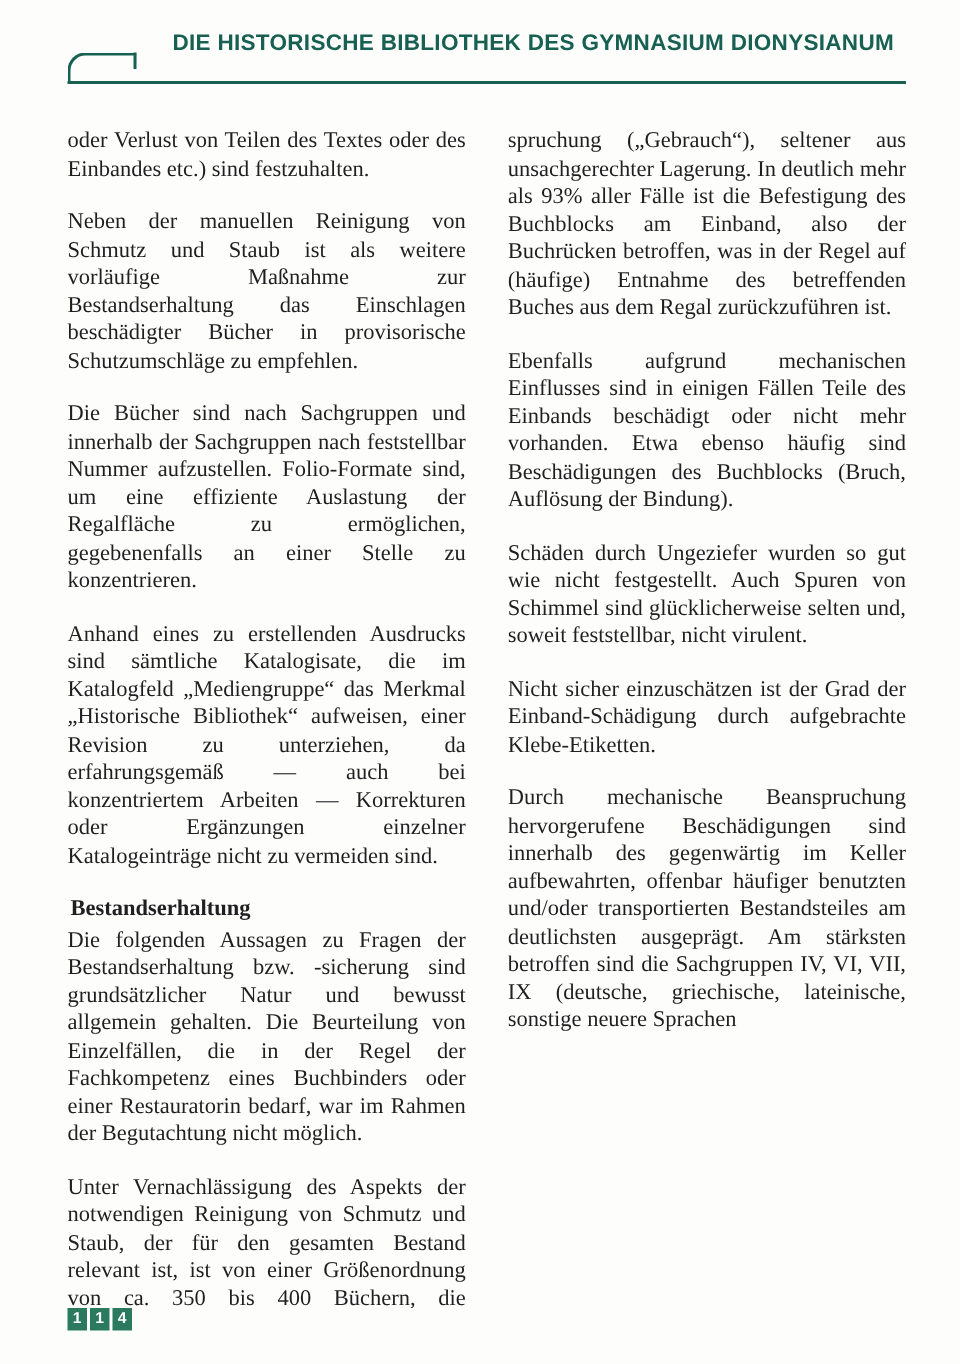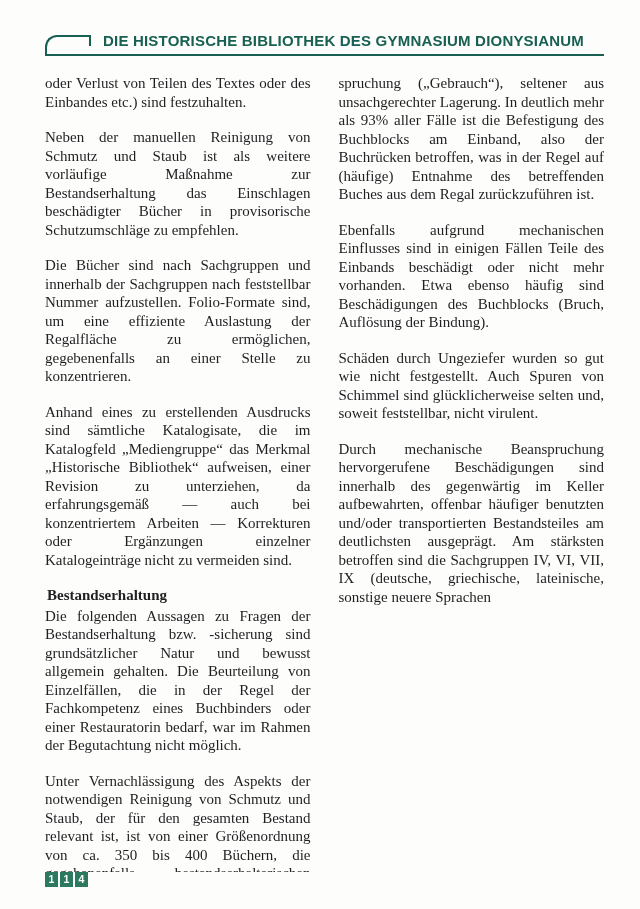--- a/index.html
+++ b/index.html
@@ -40,34 +40,34 @@
   .tab-deco::after{
     content:"";
     position:absolute;
     right:0;top:-2px;
     width:2px;height:11px;
     background:var(--accent);
   }
   .page-title{
     position:absolute;
     left:58px;bottom:5px;
-    margin:0;
+    margin:12px;
     font-family:"Liberation Sans", sans-serif;
     font-size:15px;
     font-weight:700;
     letter-spacing:0.2px;
     color:var(--accent);
     white-space:nowrap;
   }
   
   .columns{
     flex:1 1 auto;
     display:flex;
     gap:28px;
-    padding-top:18px;
+    padding-top:29px;
     overflow:hidden;
   }
   .col{
     flex:1 1 0;
     min-width:0;
     overflow:hidden;
   }
   .col p{
     margin:0 0 17px 0;
     font-size:15px;
@@ -122,20 +122,21 @@
       <h2>Bestandserhaltung</h2>
       <p>Die folgenden Aussagen zu Fragen der Bestandserhaltung bzw. -sicherung sind grundsätzlicher Natur und bewusst allgemein gehalten. Die Beurteilung von Einzelfällen, die in der Regel der Fachkompetenz eines Buchbinders oder einer Restauratorin bedarf, war im Rahmen der Begutachtung nicht möglich.</p>
       <p>Unter Vernachlässigung des Aspekts der notwendigen Reinigung von Schmutz und Staub, der für den gesamten Bestand relevant ist, ist von einer Größenordnung von ca. 350 bis 400 Büchern, die gegebenenfalls bestandserhalterischen Maßnahmen zu unterziehen sind, auszugehen.</p>
 
     </section>
 
     <section class="col">
       <p>spruchung („Gebrauch“), seltener aus unsachgerechter Lagerung. In deutlich mehr als 93% aller Fälle ist die Befestigung des Buchblocks am Einband, also der Buchrücken betroffen, was in der Regel auf (häufige) Entnahme des betreffenden Buches aus dem Regal zurückzuführen ist.</p>
       <p>Ebenfalls aufgrund mechanischen Einflusses sind in einigen Fällen Teile des Einbands beschädigt oder nicht mehr vorhanden. Etwa ebenso häufig sind Beschädigungen des Buchblocks (Bruch, Auflösung der Bindung).</p>
       <p>Schäden durch Ungeziefer wurden so gut wie nicht festgestellt. Auch Spuren von Schimmel sind glücklicherweise selten und, soweit feststellbar, nicht virulent.</p>
+      <p>Nicht sicher einzuschätzen ist der Grad der Einband-Schädigung durch aufgebrachte Klebe-Etiketten.</p>
       <p>Durch mechanische Beanspruchung hervorgerufene Beschädigungen sind innerhalb des gegenwärtig im Keller aufbewahrten, offenbar häufiger benutzten und/oder transportierten Bestandsteiles am deutlichsten ausgeprägt. Am stärksten betroffen sind die Sachgruppen IV, VI, VII, IX (deutsche, griechische, lateinische, sonstige neuere Sprachen</p>
     </section>
 
   </main>
 
   <footer class="footer">
     <span class="pagebox">1</span>
     <span class="pagebox">1</span>
     <span class="pagebox">4</span>
   </footer>

